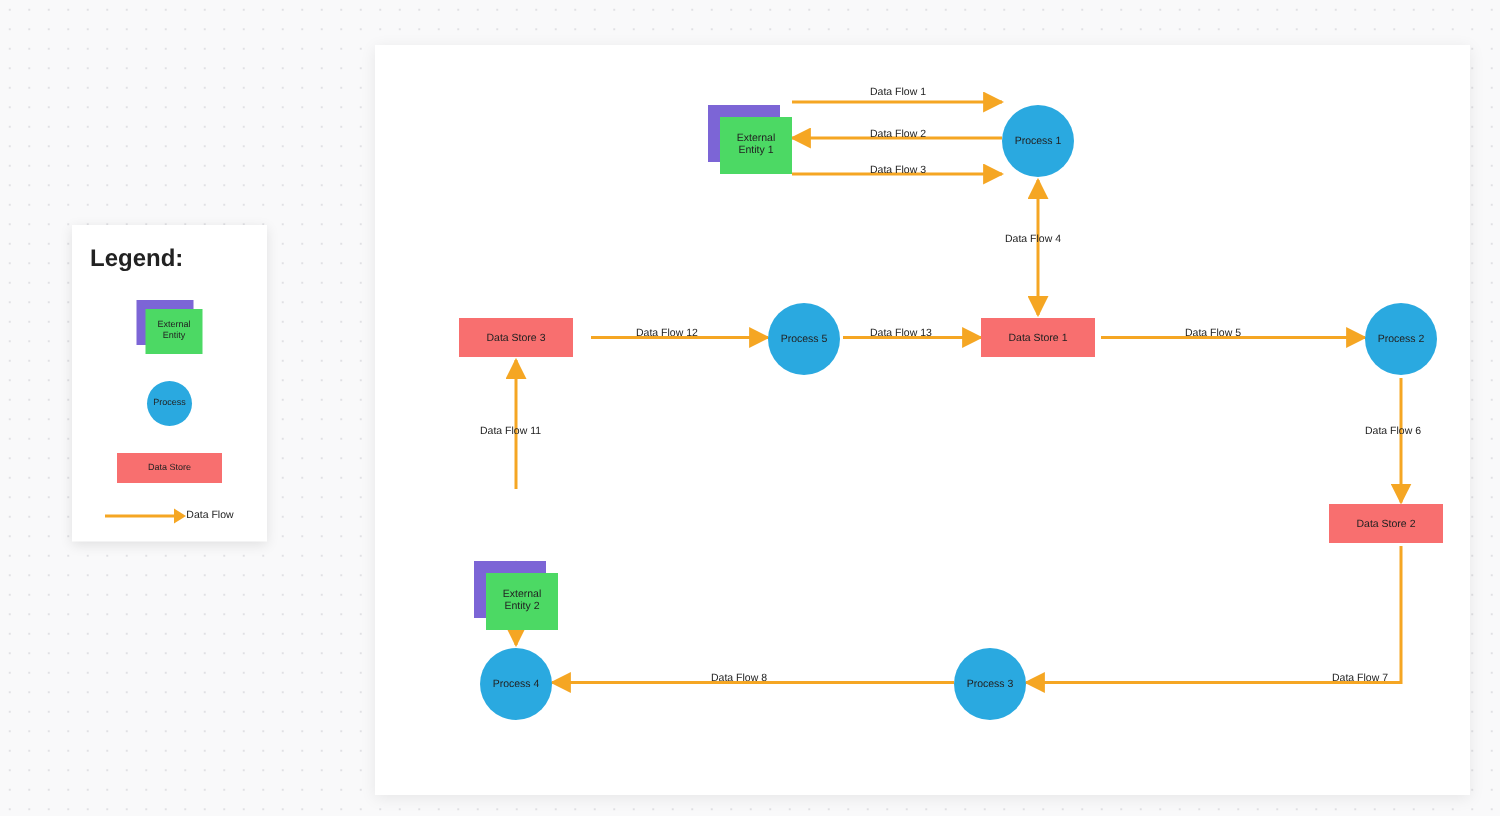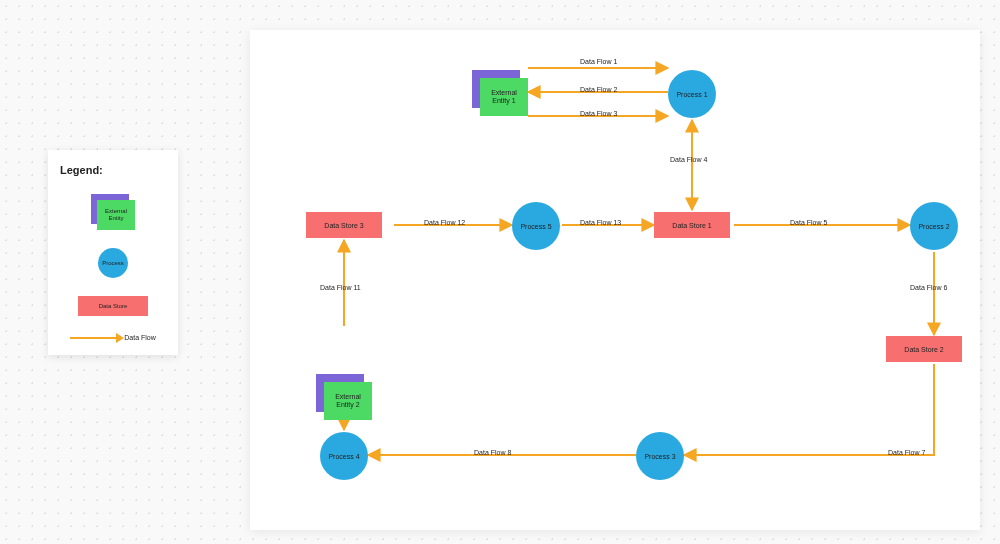--- a/index.html
+++ b/index.html
@@ -15,21 +15,21 @@
 }
 .legend {
   position: absolute;
   left: 48px;
   top: 150px;
   width: 130px;
   background: #fff;
   box-shadow: 0 2px 8px rgba(0,0,0,0.1);
   padding: 14px 12px;
 }
-.legend-title { font-size: 11px; font-weight: 600; color: #222; margin-bottom: 18px; }
+.legend-title { font-size: 16px; font-weight: 600; color: #222; margin-bottom: 18px; }
 .legend-item { display: flex; flex-direction: column; align-items: center; margin-bottom: 18px; }
 .legend-item:last-child { margin-bottom: 0; }
 .legend-entity { position: relative; width: 44px; height: 36px; }
 .legend-entity .ext-back { position: absolute; left: 0; top: 0; width: 38px; height: 30px; background: #7c65d6; }
 .legend-entity .ext-front { position: absolute; left: 6px; top: 6px; width: 38px; height: 30px; background: #4cd964; display: flex; align-items: center; justify-content: center; text-align: center; font-size: 6px; line-height: 1.2; color: #222; padding: 2px; }
 .legend-process { width: 30px; height: 30px; background: #2aa9e0; border-radius: 50%; display: flex; align-items: center; justify-content: center; font-size: 6px; color: #222; }
 .legend-datastore { width: 70px; height: 20px; background: #f86f6f; display: flex; align-items: center; justify-content: center; font-size: 6px; color: #222; }
 .legend-flow-row { display: flex; align-items: center; gap: 6px; }
 .legend-arrow { width: 48px; height: 2px; background: #f5a623; position: relative; }
 .legend-arrow::after { content: ''; position: absolute; right: -6px; top: -4px; border-left: 8px solid #f5a623; border-top: 5px solid transparent; border-bottom: 5px solid transparent; }

